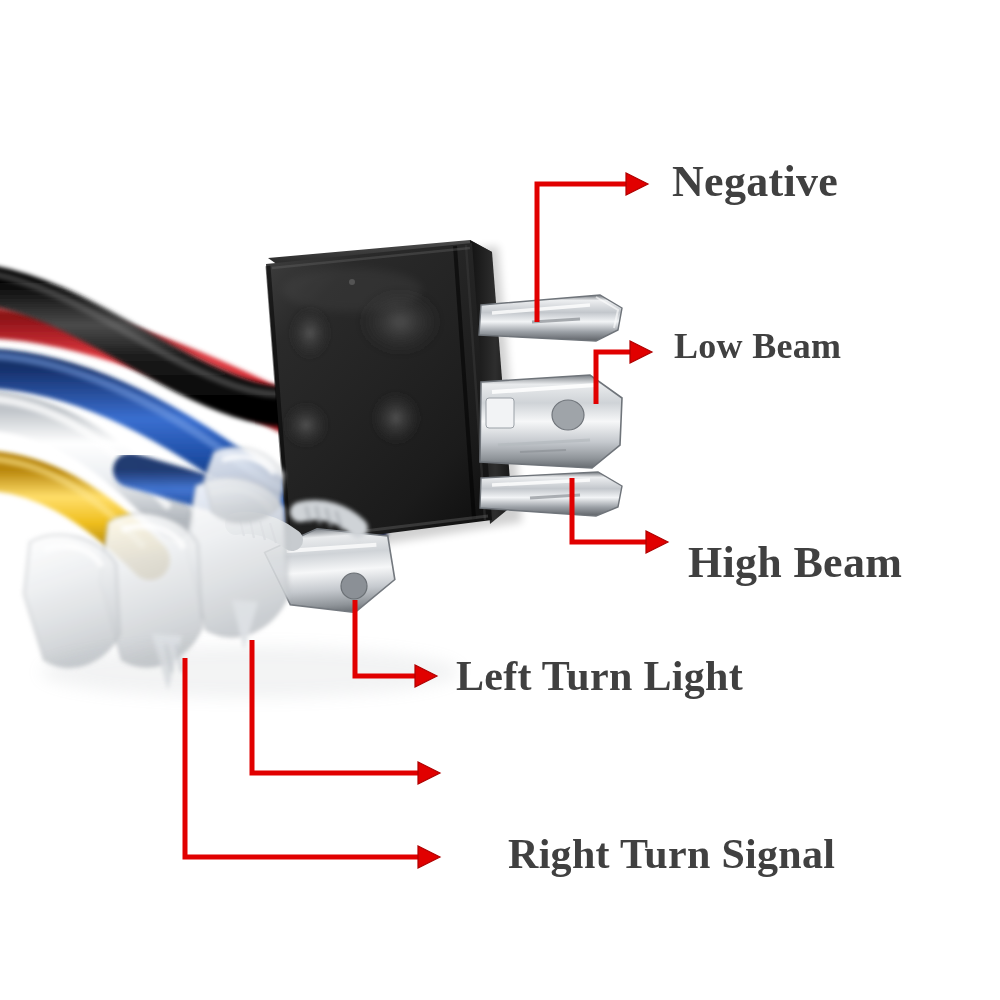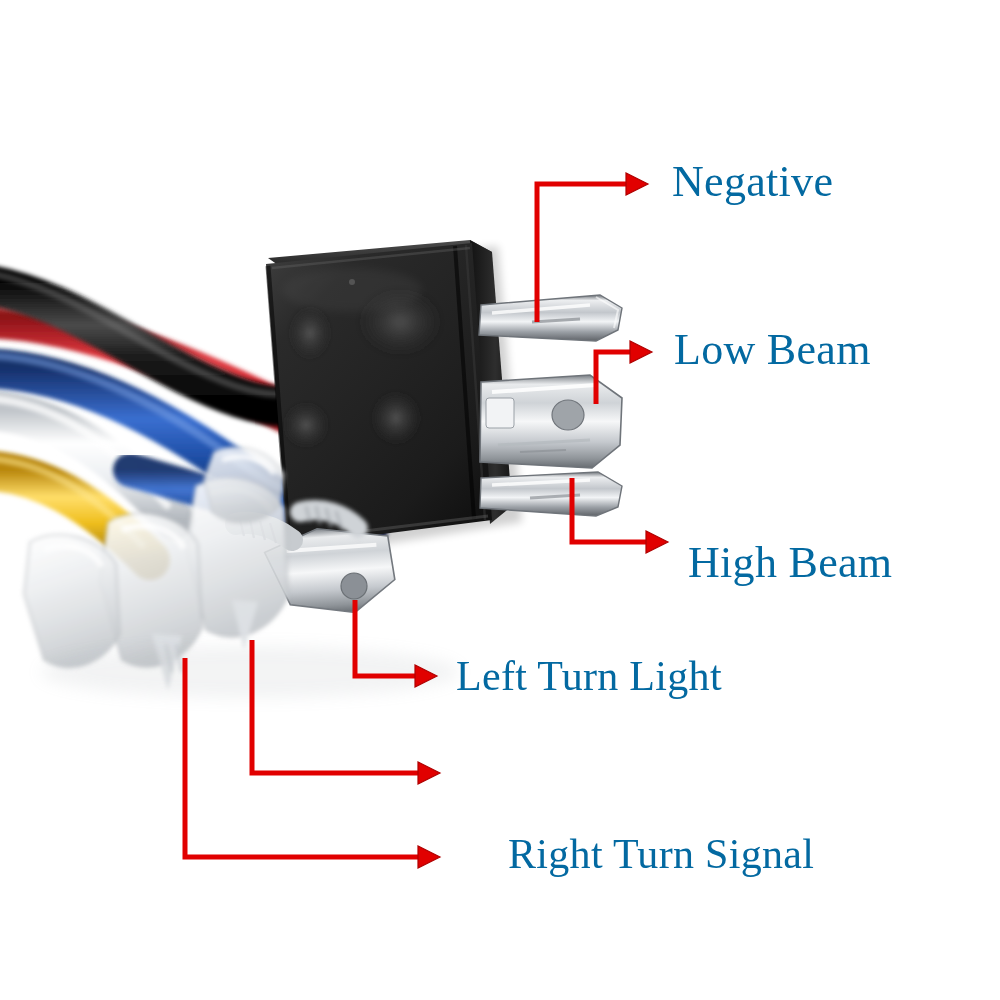--- a/index.html
+++ b/index.html
@@ -26,22 +26,22 @@
   }
   #annotation-layer {
     position: absolute;
     left: 0; top: 0;
     width: 1000px;
     height: 1000px;
   }
   .callout-label {
     position: absolute;
     font-family: "Liberation Serif", "DejaVu Serif", serif;
-    font-weight: normal;
-    color: #0369a1;
+    font-weight: bold;
+    color: #404040;
     white-space: nowrap;
     letter-spacing: 0.3px;
     line-height: 1;
   }
 </style>
 </head>
 <body>
 
 <div id="stage">
 
@@ -305,19 +305,19 @@
         <g>
           <polyline points="185,658 185,857 420,857" fill="none" stroke="#e10000" stroke-width="5" stroke-linecap="butt" stroke-linejoin="miter"></polyline>
           <path d="M 440 857 L 418 846
      L 418 868 Z" fill="#e10000" stroke="#b00000" stroke-width="1.2"></path>
         </g>
       </g>
   </svg>
 
   <div id="annotation-layer">
       <div class="callout-label" style="left: 672px; top: 160px; font-size: 44px;">Negative</div>
-      <div class="callout-label" style="left: 674px; top: 328px; font-size: 44px;">Low Beam</div>
+      <div class="callout-label" style="left: 674px; top: 328px; font-size: 36px;">Low Beam</div>
       <div class="callout-label" style="left: 688px; top: 517px; font-size: 44px; margin-top: 24px;">High Beam</div>
       <div class="callout-label" style="left: 456px; top: 655px; font-size: 42px;">Left Turn Light</div>
       <div class="callout-label" style="left: 462px; top: 833px; font-size: 42px; margin-left: 46px;">Right Turn Signal</div>
     </div>
 
 </div>
 
 </body></html>

